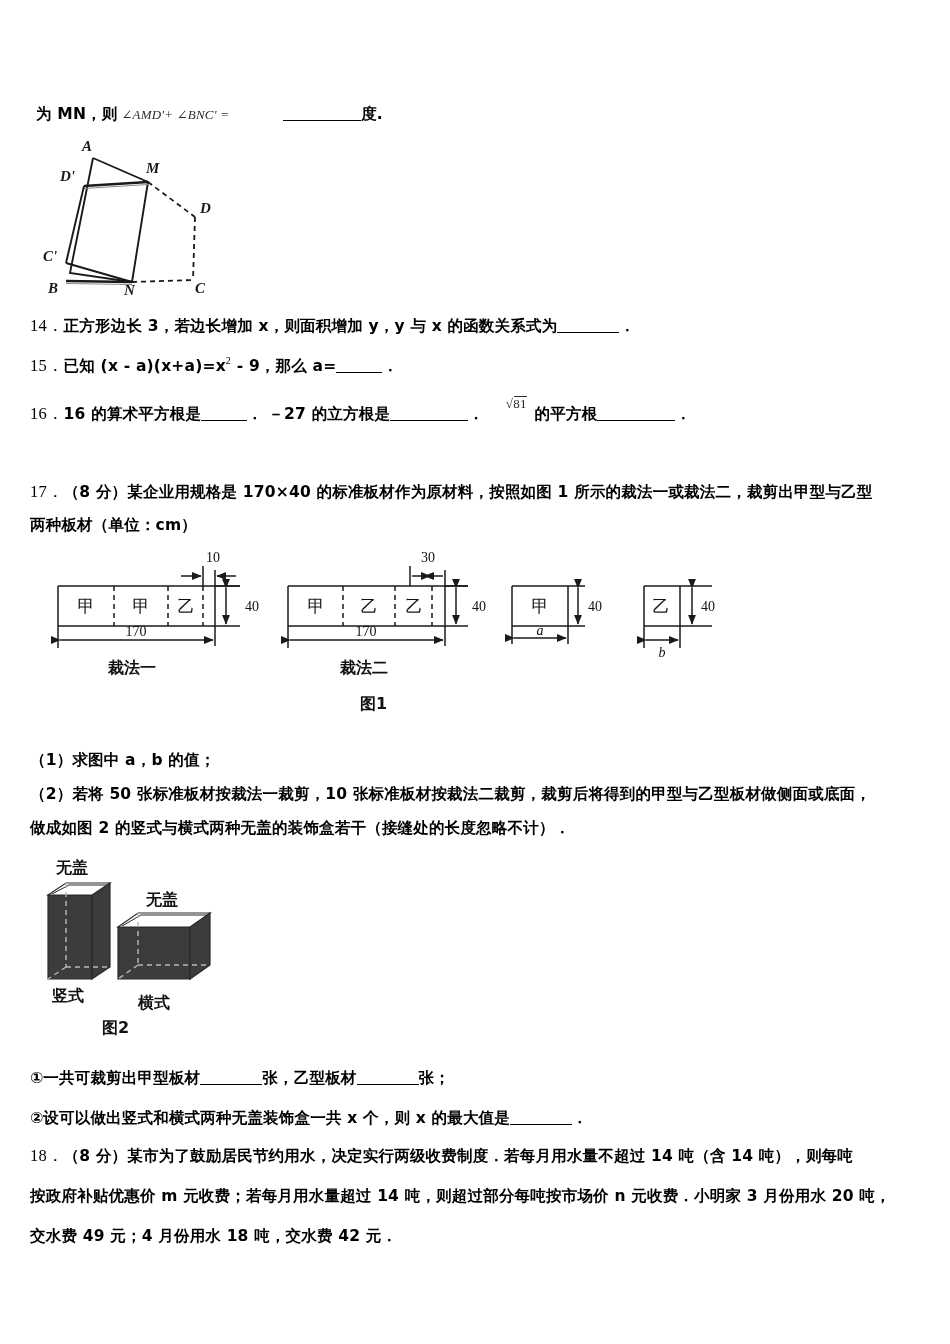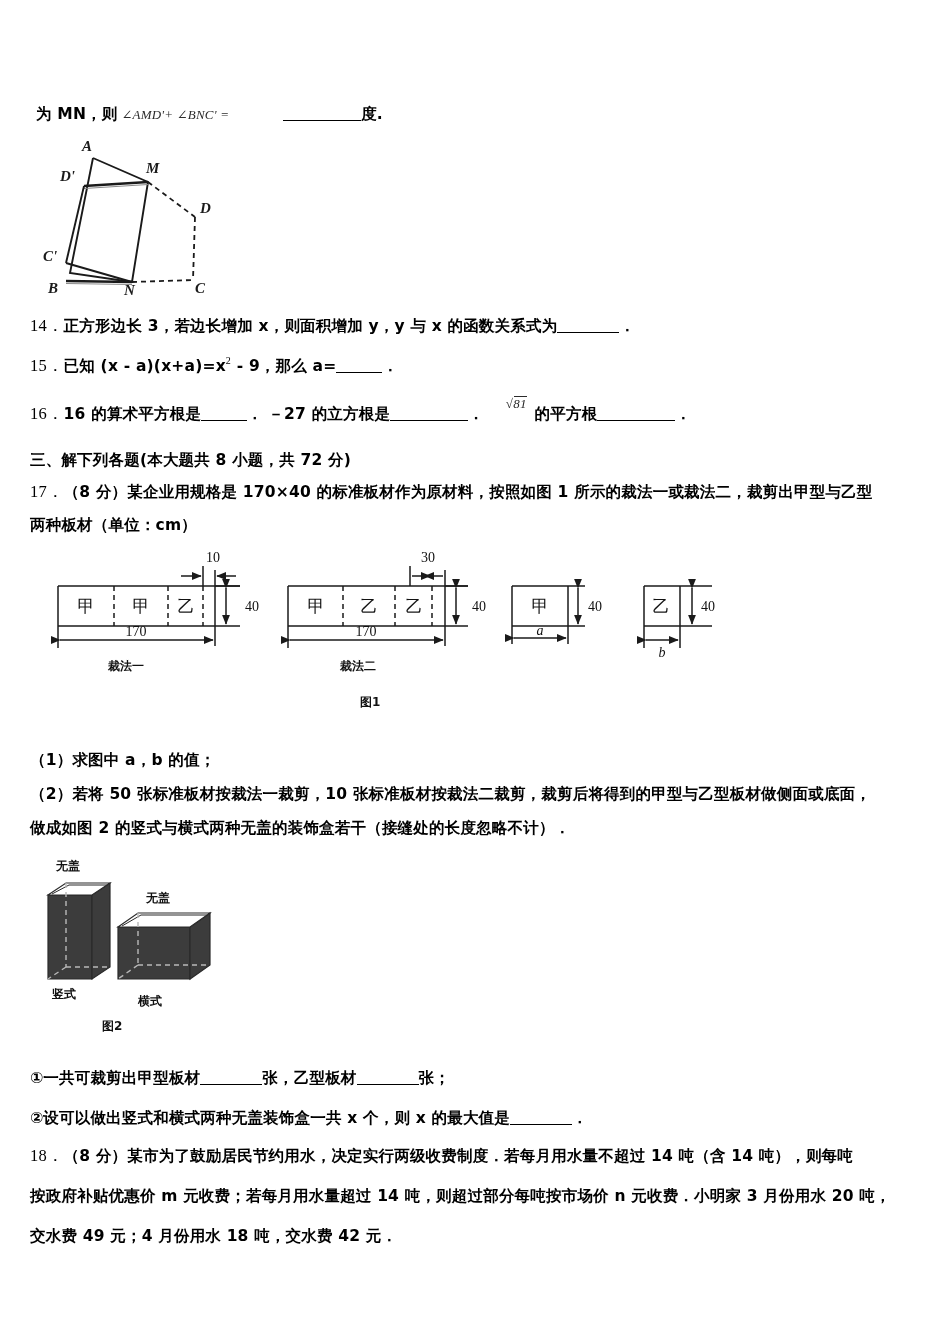--- a/index.html
+++ b/index.html
@@ -46,21 +46,20 @@
     font-size: 13px;
     font-weight: normal;
     color: #2b2b2b;
   }
 
   
   .radical {
     display: inline-block;
     position: relative;
     font-family: "Liberation Serif", serif;
-    font-style: italic;
     font-size: 13px;
     color: #2b2b2b;
   }
   .radical .bar {
     position: absolute;
     top: 0px; left: 8px; right: 0;
     border-top: 1px solid #2b2b2b;
   }
 
   
@@ -80,21 +79,21 @@
   #fig1 svg { display: block; }
 
   
   #fig2 { position: absolute; left: 30px; top: 855px; width: 250px; height: 195px; }
   #fig2 svg { display: block; }
 
   .figcap {
     position: absolute;
     font-family: "DejaVu Sans", "Liberation Sans", sans-serif;
     font-weight: bold;
-    font-size: 12px;
+    font-size: 16px;
     color: #111;
     white-space: nowrap;
   }
   .dimtxt {
     font-family: "Liberation Serif", serif;
     font-size: 14px;
     fill: #111;
   }
   .boxchar {
     font-family: "DejaVu Sans", "Liberation Sans", sans-serif;
@@ -156,23 +155,20 @@
   <div class="ln" style="left:30px; top:355px;">
     <span class="num">15．</span><span class="cn">已知 (x - a)(x+a)=x</span><sup class="ex">2</sup><span class="cn"> - 9，那么 a=</span><span class="blank-s"></span><span class="cn">．</span>
   </div>
 
   <div class="ln" style="left:30px; top:396px;">
     <span class="num">16．</span><span class="cn">16 的算术平方根是</span><span class="blank-s"></span><span class="cn">．  －27 的立方根是</span><span class="blank-l"></span><span class="cn">．</span><span class="radical" style="margin-left:22px; vertical-align: 11px;">
         <span class="bar"></span>√<span>81</span>
     </span><span class="cn" style="margin-left:8px;">的平方根</span><span class="blank-l"></span><span class="cn">．</span>
   </div>
 
-  <div class="ln" style="left:30px; top:450px;">
-    <span class="cn">三、解下列各题(本大题共 8 小题，共 72 分)</span>
-  </div>
 
   <div class="ln" style="left:30px; top:482px;">
     <span class="num">17．</span><span class="cn">（8 分）</span><span class="cn">某企业用规格是 170×40 的标准板材作为原材料，按照如图 1 所示的裁法一或裁法二，裁剪出甲型与乙型</span>
   </div>
   <div class="ln" style="left:30px; top:515px;">
     <span class="cn">两种板材（单位：cm）</span>
   </div>
 
   <div id="fig1">
     <svg width="700" height="180" viewBox="0 0 700 180">

